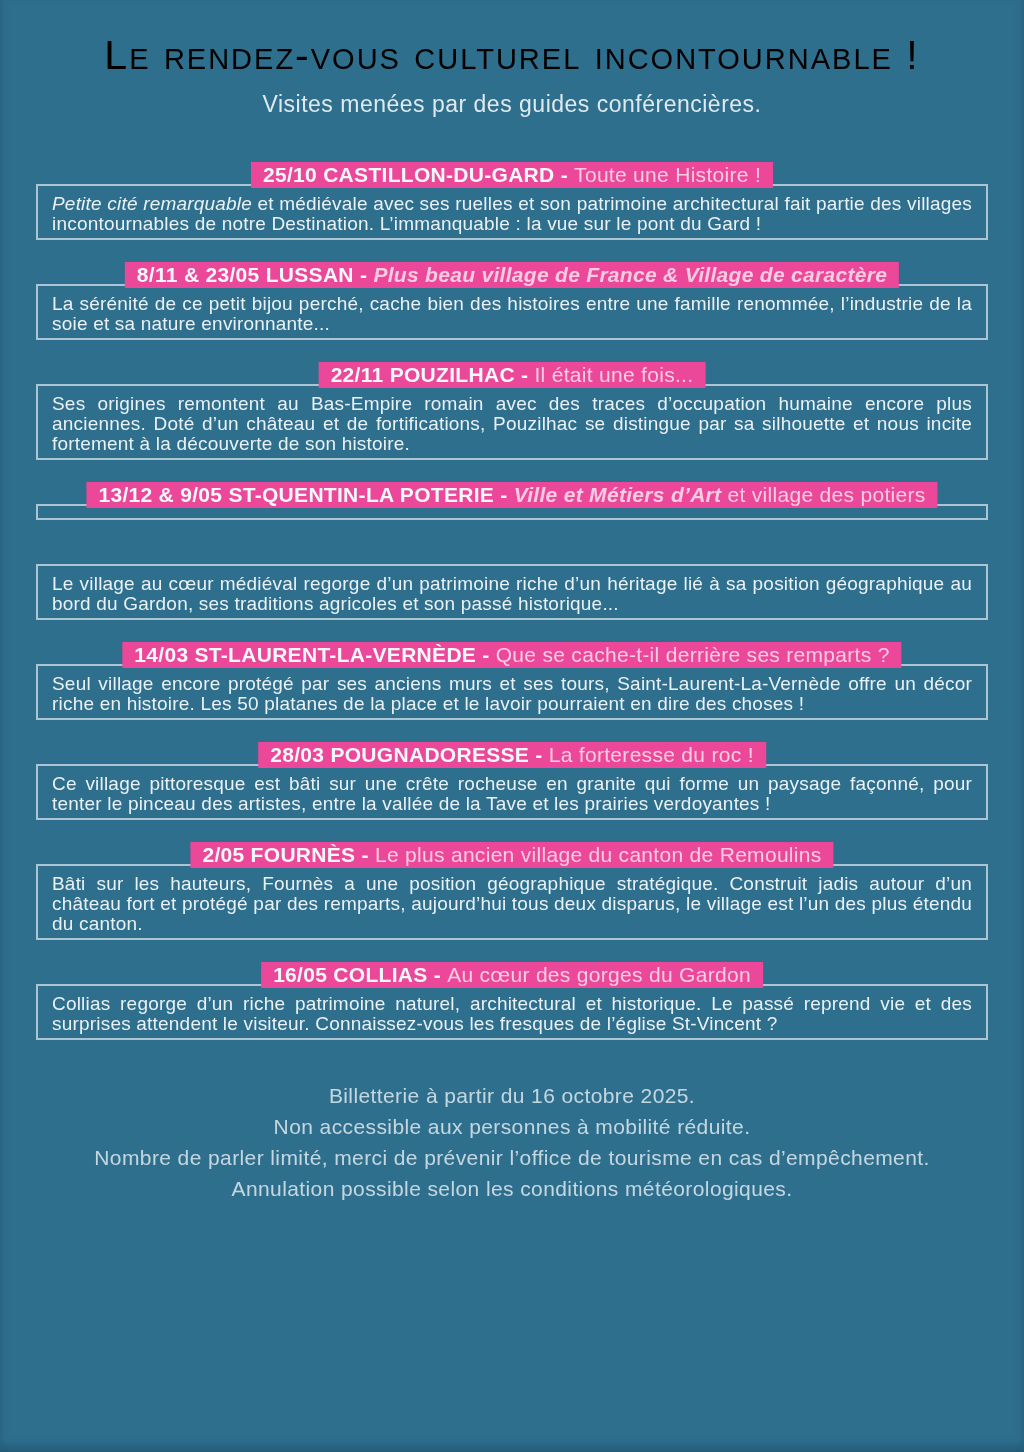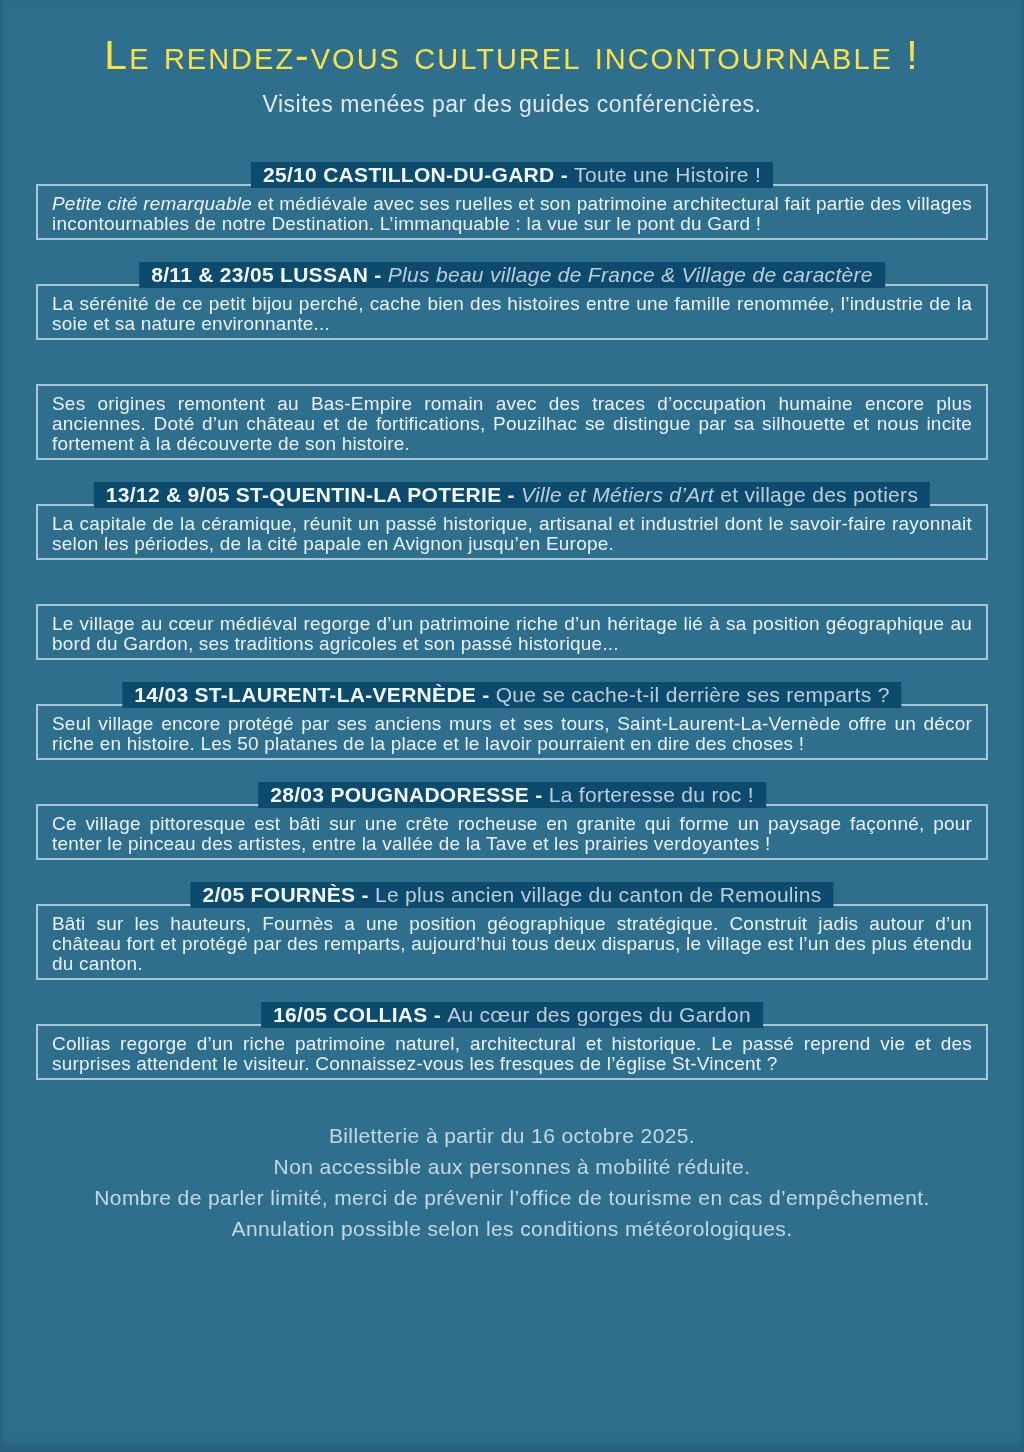--- a/index.html
+++ b/index.html
@@ -12,21 +12,21 @@
     box-shadow: inset 0 -6px 10px rgba(10, 30, 50, 0.25);
   }
   .header { padding-top: 32px; text-align: center; }
   .title {
     margin: 0;
     font-size: 41px;
     font-weight: 400;
     font-variant: small-caps;
     letter-spacing: 2px;
     line-height: 1.15;
-    color: #fde047;
+    color: #000000;
   }
   .subtitle {
     margin: 12px 0 16px;
     font-size: 23px;
     font-weight: 400;
     letter-spacing: 0.5px;
     color: rgba(255,255,255,0.85);
   }
   .sec-box {
     position: relative;
@@ -34,30 +34,30 @@
     border: 2px solid rgba(255,255,255,0.6);
     padding: 8px 14px 4px;
   }
   .sec-first .sec-box { margin-top: 66px; }
   .sec-head {
     position: absolute;
     top: -24px;
     left: 50%;
     transform: translateX(-50%);
     white-space: nowrap;
-    background: #0c4a6e;
+    background: #ec4899;
     padding: 0 12px;
     margin: 0;
     font-size: 21px;
     line-height: 26px;
     font-weight: 700;
     letter-spacing: 0.3px;
     color: #f2f7fa;
   }
-  .h-italic { font-weight: 400; font-style: italic; color: rgba(255,255,255,0.72); }
+  .h-italic { font-weight: 700; font-style: italic; color: rgba(255,255,255,0.72); }
   .h-light  { font-weight: 400; color: rgba(255,255,255,0.72); }
   .sec-body {
     margin: 0;
     font-size: 19px;
     line-height: 20px;
     text-align: justify;
     letter-spacing: 0.2px;
     color: rgba(255,255,255,0.9);
   }
   .b-italic { font-style: italic; }
@@ -91,30 +91,32 @@
   <div class="sec-box">
     <h2 class="sec-head">
       <span class="h-bold">8/11 &amp; 23/05 LUSSAN - </span><span class="h-italic">Plus beau village de France &amp; Village de caractère</span><span class="h-light"></span>
     </h2>
     <p class="sec-body"><span class="b-italic"></span><span>La sérénité de ce petit bijou perché, cache bien des histoires entre une famille renommée, l’industrie de la soie et sa nature environnante...</span></p>
   </div>
 </section>
 
 <section class="sec">
   <div class="sec-box">
+    <h2 class="sec-head">
+      <span class="h-bold">22/11 POUZILHAC - </span><span class="h-italic"></span><span class="h-light">Il était une fois...</span>
+    </h2>
     <p class="sec-body"><span class="b-italic"></span><span>Ses origines remontent au Bas-Empire romain avec des traces d’occupation humaine encore plus anciennes. Doté d’un château et de fortifications, Pouzilhac se distingue par sa silhouette et nous incite fortement à la découverte de son histoire.</span></p>
   </div>
 </section>
 
 <section class="sec">
   <div class="sec-box">
     <h2 class="sec-head">
       <span class="h-bold">13/12 &amp; 9/05 ST-QUENTIN-LA POTERIE - </span><span class="h-italic">Ville et Métiers d’Art </span><span class="h-light">et village des potiers</span>
     </h2>
-    <p class="sec-body"><span class="b-italic"></span><span>La capitale de la céramique, réunit un passé historique, artisanal et industriel dont le savoir-faire rayonnait selon les périodes, de la cité papale en Avignon jusqu’en Europe.</span></p>
   </div>
 </section>
 
 <section class="sec">
   <div class="sec-box">
     <p class="sec-body"><span class="b-italic"></span><span>Le village au cœur médiéval regorge d’un patrimoine riche d’un héritage lié à sa position géographique au bord du Gardon, ses traditions agricoles et son passé historique...</span></p>
   </div>
 </section>
 
 <section class="sec">

